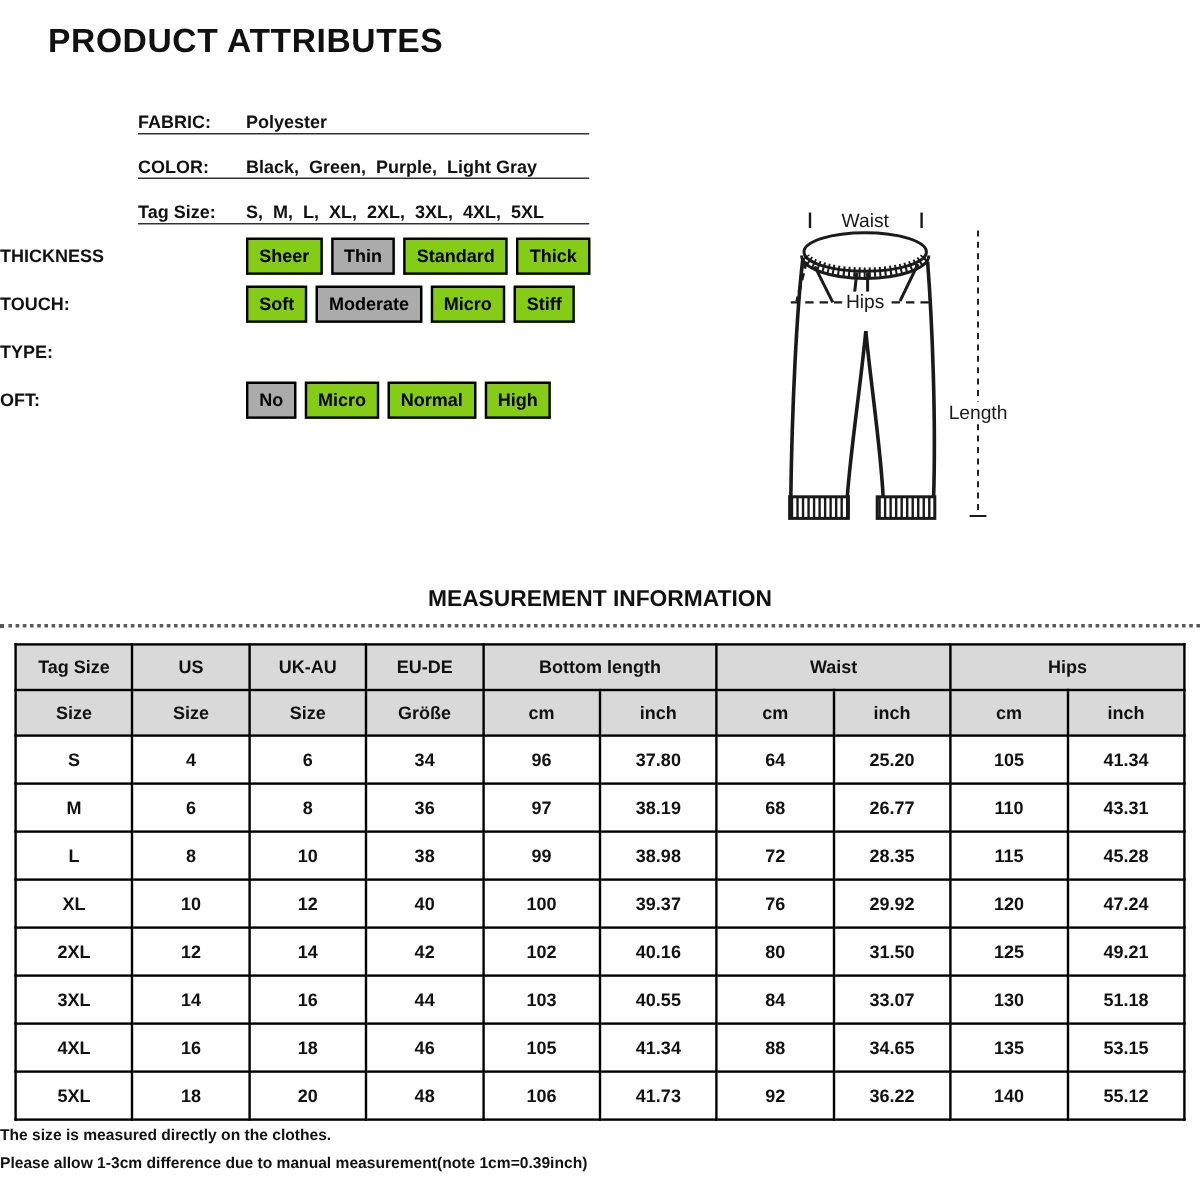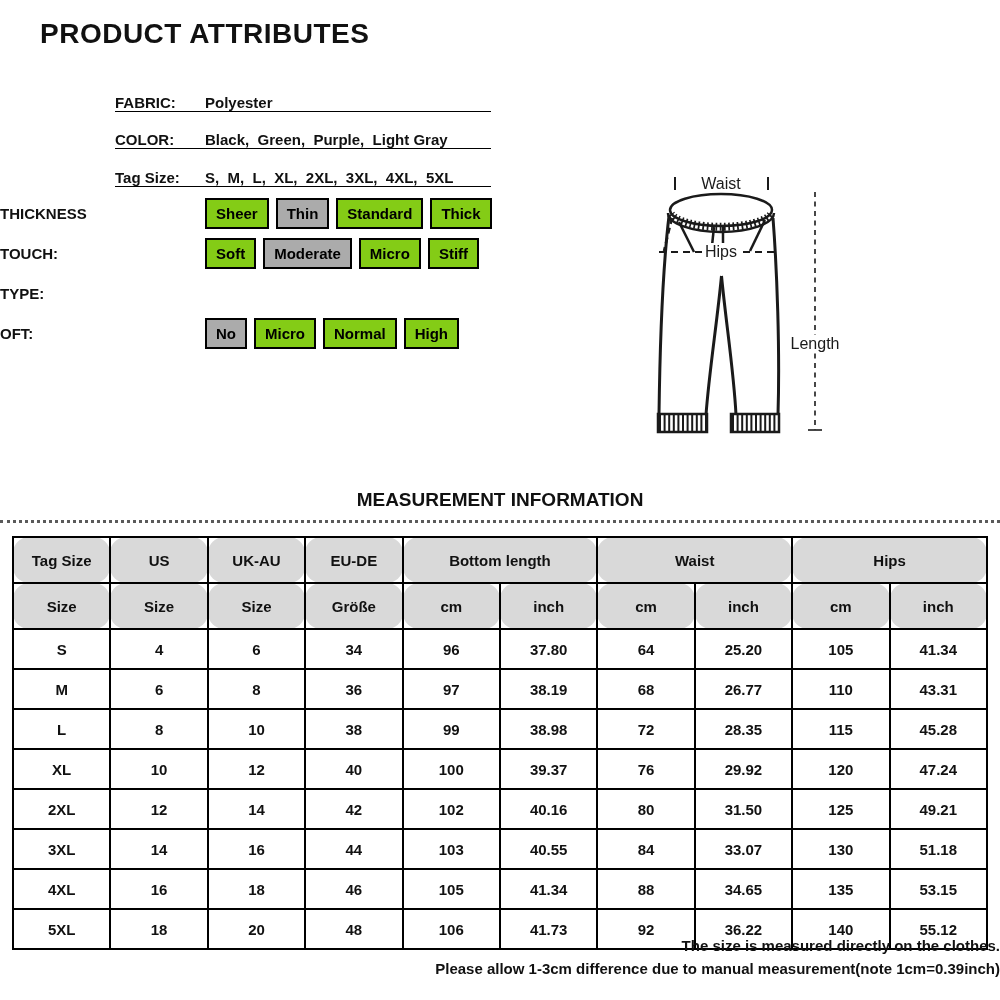--- a/index.html
+++ b/index.html
@@ -47,25 +47,25 @@
     border-top: 3px dotted #5a5a5a;
   }
   table.m-table {
     position: absolute; left: 12px; top: 536px; width: 976px;
     border-collapse: collapse; table-layout: fixed;
   }
   .m-table th, .m-table td {
     border: 2px solid #000; text-align: center; vertical-align: middle;
     font-size: 15px; font-weight: bold; padding: 0;
   }
-  .m-table thead th { background: var(--hdr-bg, #d9d9d9); height: 46px; border-radius: 16px; }
+  .m-table thead th { background: var(--hdr-bg, #d9d9d9); height: 38px; }
   .m-table tbody td { background: #fff; height: 40px; }
   .footer {
     position: absolute; top: 934px; left: 0; width: 1000px;
-    text-align: right; font-weight: bold; font-size: 15px; line-height: 23px;
+    text-align: left; font-weight: bold; font-size: 13px; line-height: 23px;
   }
 </style>
 </head>
 <body style="--sel-bg: #ababab; --hdr-bg: #d9d9d9;">
 
 <h1 class="title">PRODUCT ATTRIBUTES</h1>
 
 <div class="attr-info" id="attr-info">
     <div class="info-row">
       <span class="info-label">FABRIC:</span>

